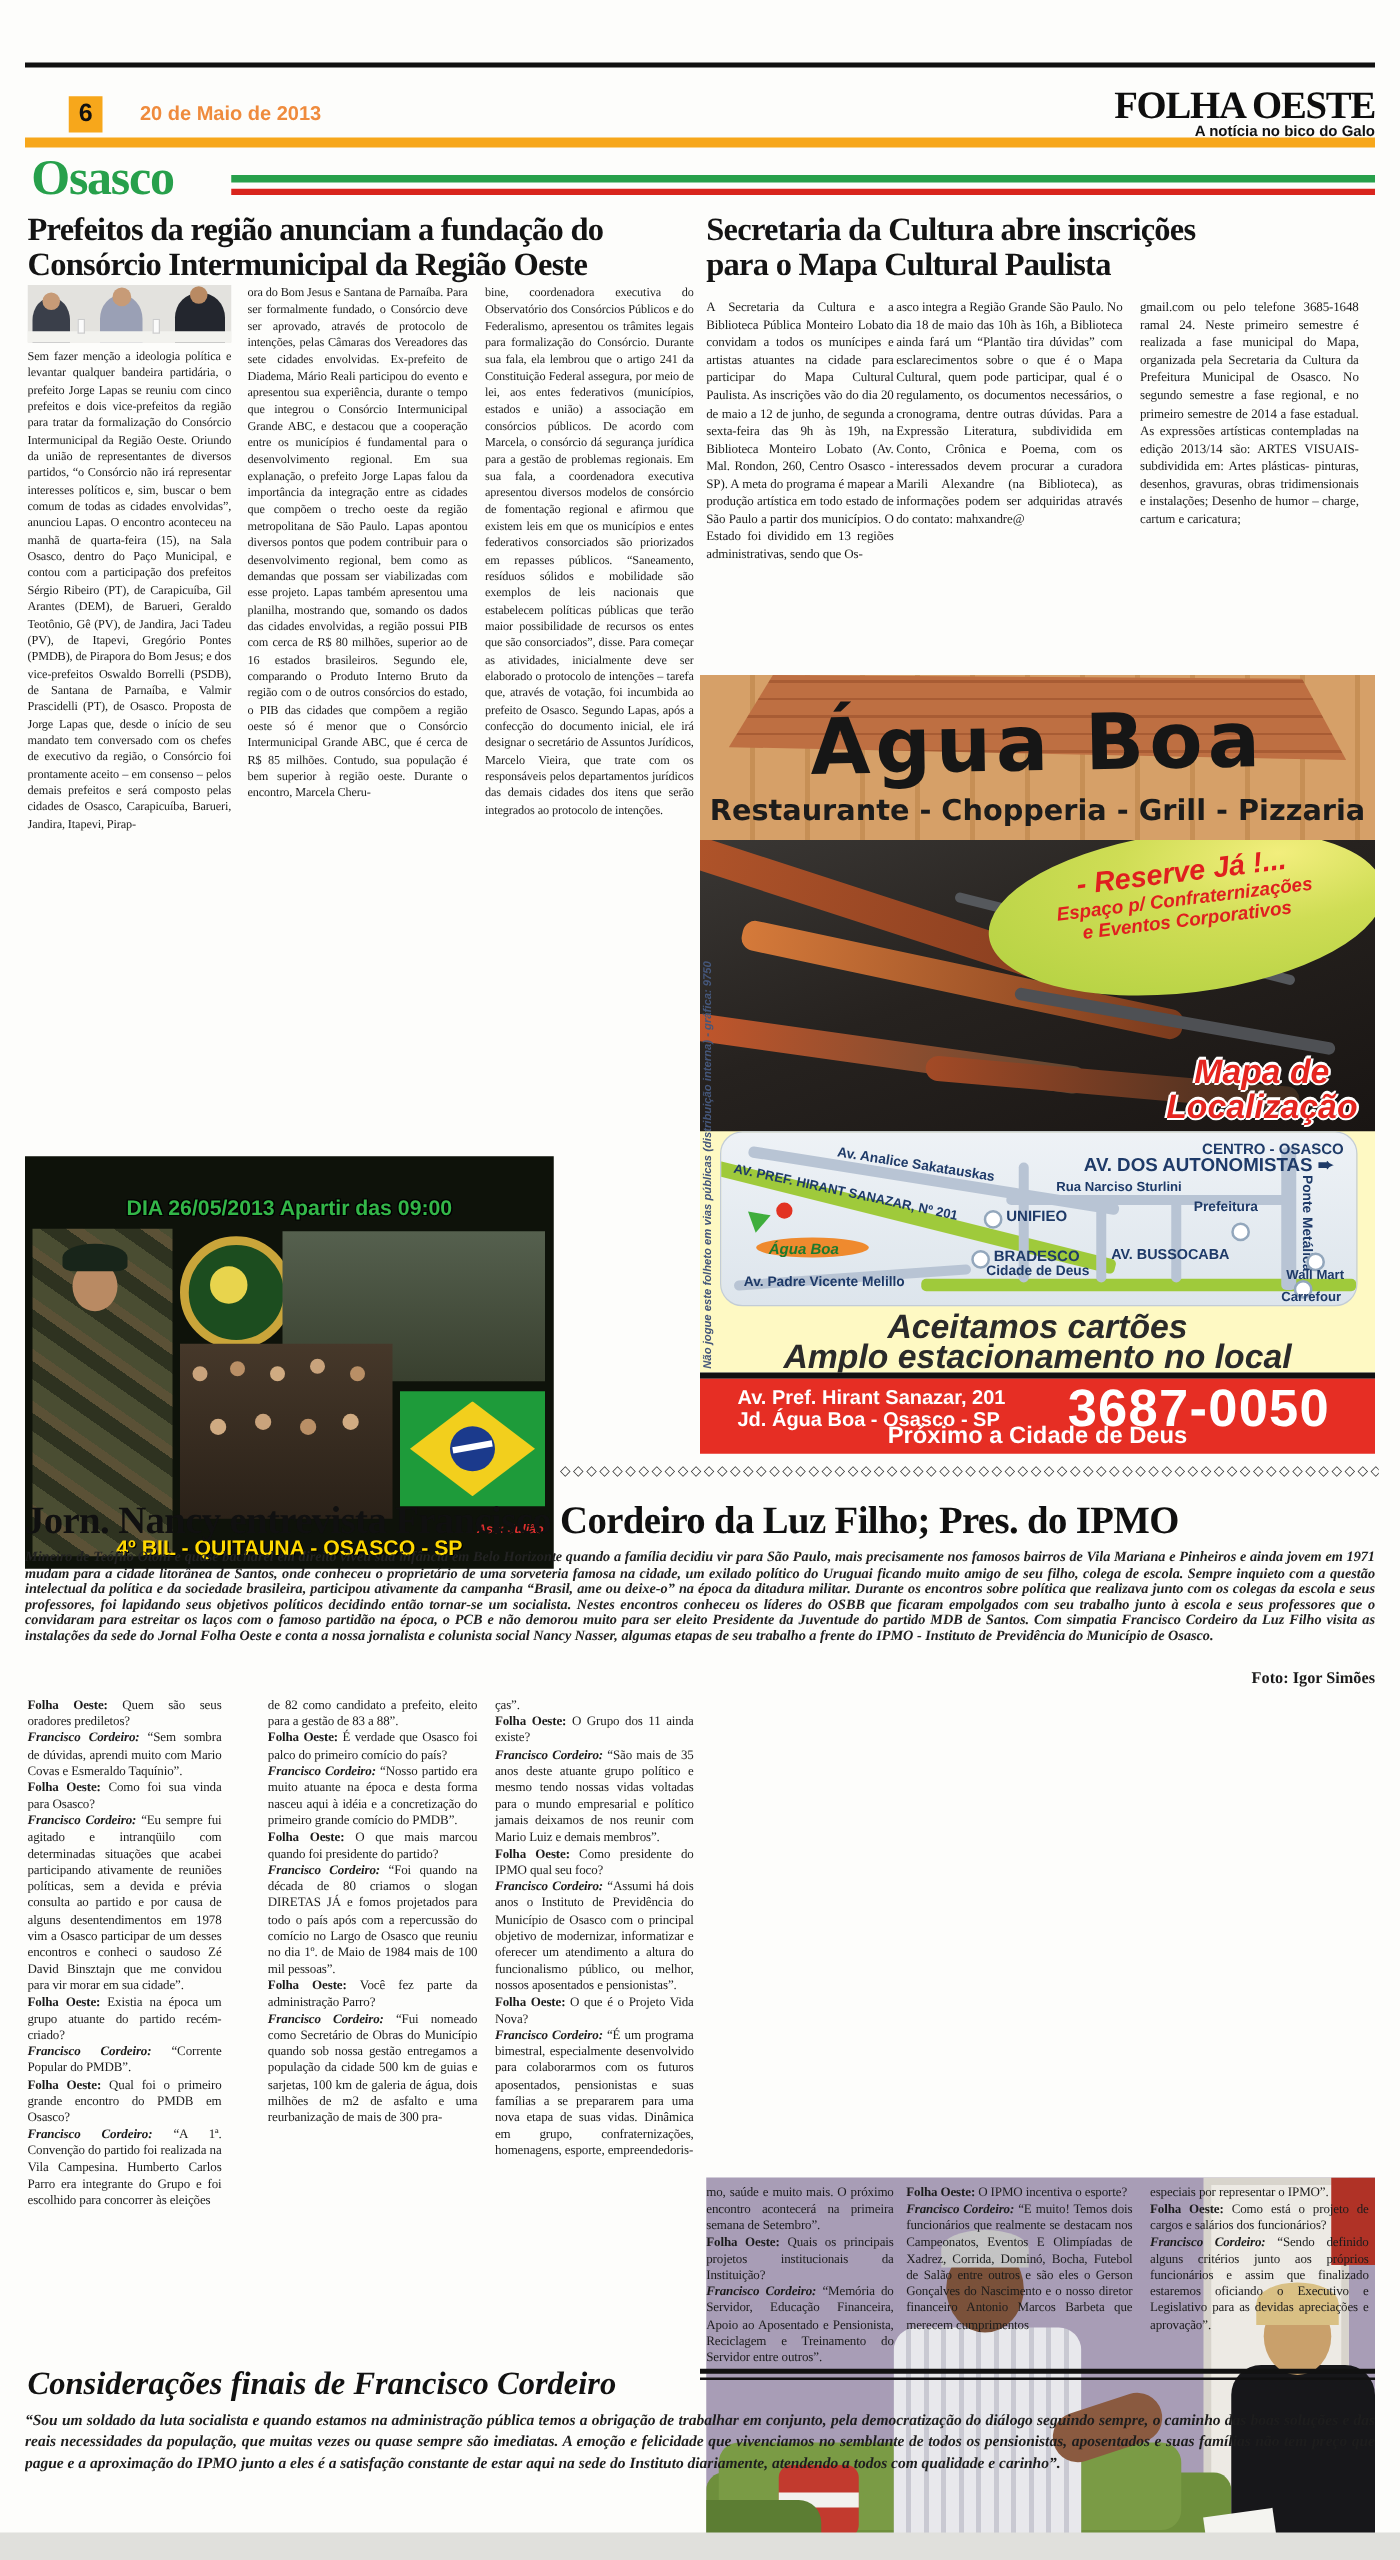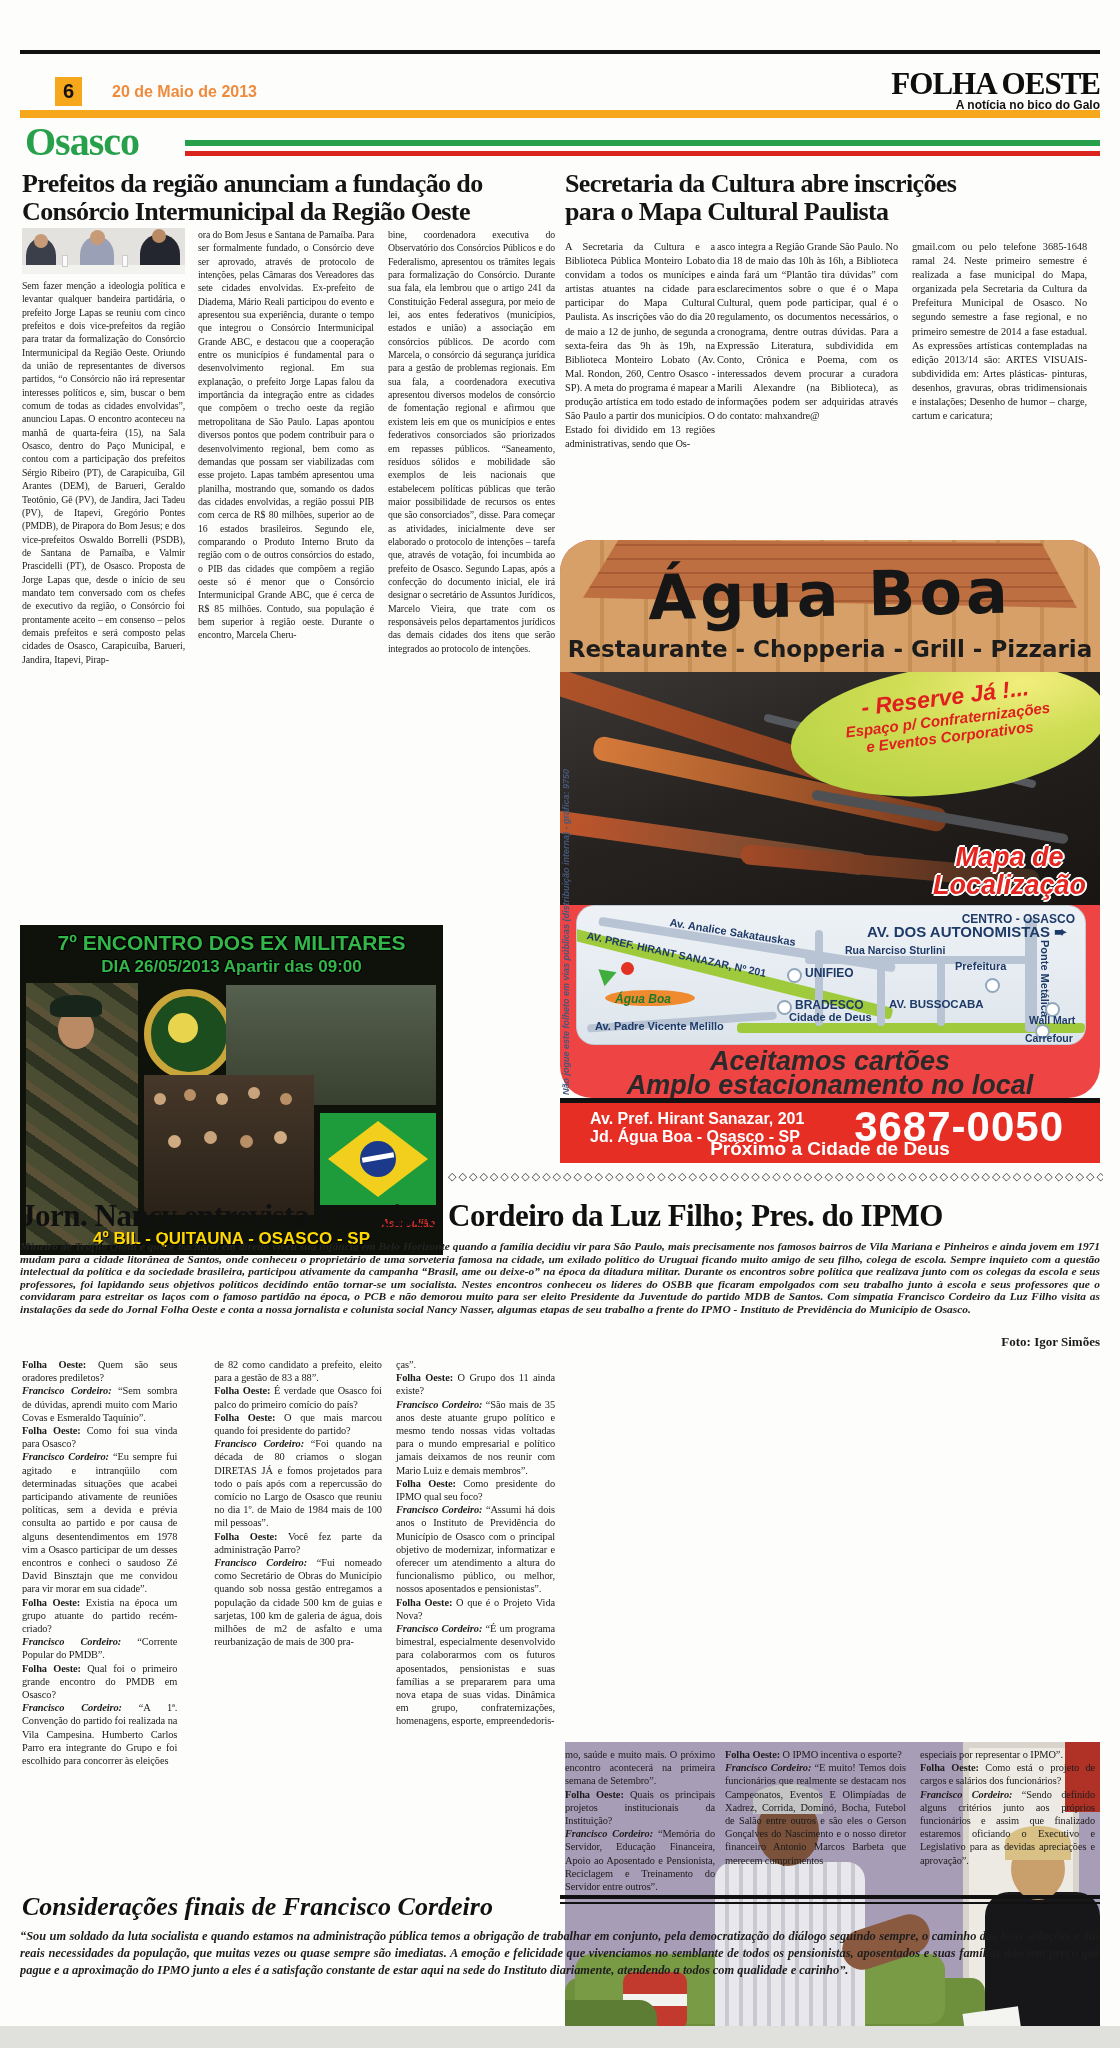--- a/index.html
+++ b/index.html
@@ -24,21 +24,21 @@
   .cols{display:flex;}
   .col{text-align:justify;}
   .a1 .col{font-size:9.8px;line-height:13.35px;letter-spacing:-0.1px;}
   .a1 .c1{width:163px;margin-right:13px;} .a1 .c2{width:176px;margin-right:14px;} .a1 .c3{width:167px;}
   .a2 .col{font-size:10.4px;line-height:14.1px;letter-spacing:-0.1px;}
   .a2 .c1{width:150px;margin-right:2px;} .a2 .c2{width:181px;margin-right:14px;} .a2 .c3{width:175px;}
   
   #a1photo{width:163px;height:46px;background:#e3e2de;position:relative;overflow:hidden;margin-bottom:5px;}
   .fig{position:absolute;border-radius:50% 50% 0 0;}
   
-  #ad{background:#ef4444;overflow:hidden;border-radius:32px;}
+  #ad{background:#fef9c3;overflow:hidden;}
   #wood{background:repeating-linear-gradient(90deg,#d6a068 0 40px,#c68f55 40px 44px);position:relative;overflow:hidden;}
   #brick{position:absolute;left:18px;top:0;width:504px;height:74px;background:
      repeating-linear-gradient(0deg,#be6f42 0 12px,#a85c34 12px 14px);
      clip-path:polygon(8% 0,92% 4%,99% 92%,1% 78%);}
   #adlogo{position:absolute;left:0;width:100%;text-align:center;top:18px;
      font:bold 62px "DejaVu Sans",sans-serif;letter-spacing:4px;color:#161616;transform:rotate(-1deg);}
   #adtag{position:absolute;left:0;width:100%;text-align:center;top:96px;
      font:bold 23px "DejaVu Sans",sans-serif;color:#1c1c1c;}
   #grill{background:linear-gradient(160deg,#3a3734 0%,#26221f 45%,#191513 100%);position:relative;overflow:hidden;}
   .skewer{position:absolute;border-radius:10px;}
@@ -205,21 +205,20 @@
       <span>Av. Pref. Hirant Sanazar, 201</span><br>
       <span>Jd. Água Boa - Osasco - SP</span>
     </div>
     <div class="phone">3687-0050</div>
     <div class="prox">Próximo a Cidade de Deus</div>
   </div>
   <div class="abs" id="sidenote" style="left:561px;top:555px;height:540px;">Não jogue este folheto em vias públicas (distribuição interna) - gráfica: 9750</div>
   <div class="abs" id="divider" style="left:448px;top:1170px;width:655px;height:15px;">◇◇◇◇◇◇◇◇◇◇◇◇◇◇◇◇◇◇◇◇◇◇◇◇◇◇◇◇◇◇◇◇◇◇◇◇◇◇◇◇◇◇◇◇◇◇◇◇◇◇◇◇◇◇◇◇◇◇◇◇◇◇◇◇◇◇◇◇◇◇◇◇◇◇◇◇◇◇◇◇◇◇◇◇◇◇◇◇◇◇</div>
 
   <div class="abs" id="mil" style="left:20px;top:865px;width:423px;height:330px;">
-    <div class="milt" style="top:6px;font-size:21px;">7º ENCONTRO DOS EX MILITARES</div>
     <div class="milt" style="top:32px;font-size:17px;">DIA 26/05/2013 Apartir das 09:00</div>
     <div class="abs" style="left:6px;top:58px;width:112px;height:262px;background:repeating-linear-gradient(35deg,#4a4d32 0 14px,#2e3220 14px 26px,#5b5136 26px 34px);"></div>
     <div class="abs" style="left:38px;top:84px;width:36px;height:40px;border-radius:50%;background:#b98a63;"></div>
     <div class="abs" style="left:30px;top:70px;width:52px;height:22px;border-radius:50% 50% 20% 20%;background:#18251a;"></div>
     <div class="abs" style="left:124px;top:64px;width:76px;height:76px;border-radius:50%;background:#1c4d1f;border:7px solid #caa53a;"></div>
     <div class="abs" style="left:148px;top:88px;width:30px;height:30px;border-radius:50%;background:#e8d44d;"></div>
     <div class="abs" style="left:206px;top:60px;width:210px;height:120px;background:linear-gradient(180deg,#55604e,#39402f);"></div>
     <div class="abs" style="left:124px;top:150px;width:170px;height:140px;background:linear-gradient(180deg,#46382a,#2a2118);">
       <div style="position:absolute;left:10px;top:18px;width:12px;height:12px;border-radius:50%;background:#c9a37c;"></div>
       <div style="position:absolute;left:40px;top:14px;width:12px;height:12px;border-radius:50%;background:#b98f66;"></div>
@@ -251,20 +250,21 @@
         <p><b>Folha Oeste: </b>Como foi sua vinda para Osasco?</p>
         <p><b class="it">Francisco Cordeiro: </b>“Eu sempre fui agitado e intranqüilo com determinadas situações que acabei participando ativamente de reuniões políticas, sem a devida e prévia consulta ao partido e por causa de alguns desentendimentos em 1978 vim a Osasco participar de um desses encontros e conheci o saudoso Zé David Binsztajn que me convidou para vir morar em sua cidade”.</p>
         <p><b>Folha Oeste: </b>Existia na época um grupo atuante do partido recém-criado?</p>
         <p><b class="it">Francisco Cordeiro: </b>“Corrente Popular do PMDB”.</p>
         <p><b>Folha Oeste: </b>Qual foi o primeiro grande encontro do PMDB em Osasco?</p>
         <p><b class="it">Francisco Cordeiro: </b>“A 1ª. Convenção do partido foi realizada na Vila Campesina. Humberto Carlos Parro era integrante do Grupo e foi escolhido para concorrer às eleições</p>
       </div>
     <div class="col c2 qa">
         <p>de 82 como candidato a prefeito, eleito para a gestão de 83 a 88”.</p>
         <p><b>Folha Oeste: </b>É verdade que Osasco foi palco do primeiro comício do país?</p>
+        <p><b class="it">Francisco Cordeiro: </b>“Nosso partido era muito atuante na época e desta forma nasceu aqui à idéia e a concretização do primeiro grande comício do PMDB”.</p>
         <p><b>Folha Oeste: </b>O que mais marcou quando foi presidente do partido?</p>
         <p><b class="it">Francisco Cordeiro: </b>“Foi quando na década de 80 criamos o slogan DIRETAS JÁ e fomos projetados para todo o país após com a repercussão do comício no Largo de Osasco que reuniu no dia 1º. de Maio de 1984 mais de 100 mil pessoas”.</p>
         <p><b>Folha Oeste: </b>Você fez parte da administração Parro?</p>
         <p><b class="it">Francisco Cordeiro: </b>“Fui nomeado como Secretário de Obras do Município quando sob nossa gestão entregamos a população da cidade 500 km de guias e sarjetas, 100 km de galeria de água, dois milhões de m2 de asfalto e uma reurbanização de mais de 300 pra-</p>
       </div>
     <div class="col c3 qa">
         <p>ças”.</p>
         <p><b>Folha Oeste: </b>O Grupo dos 11 ainda existe?</p>
         <p><b class="it">Francisco Cordeiro: </b>“São mais de 35 anos deste atuante grupo político e mesmo tendo nossas vidas voltadas para o mundo empresarial e político jamais deixamos de nos reunir com Mario Luiz e demais membros”.</p>
         <p><b>Folha Oeste: </b>Como presidente do IPMO qual seu foco?</p>

